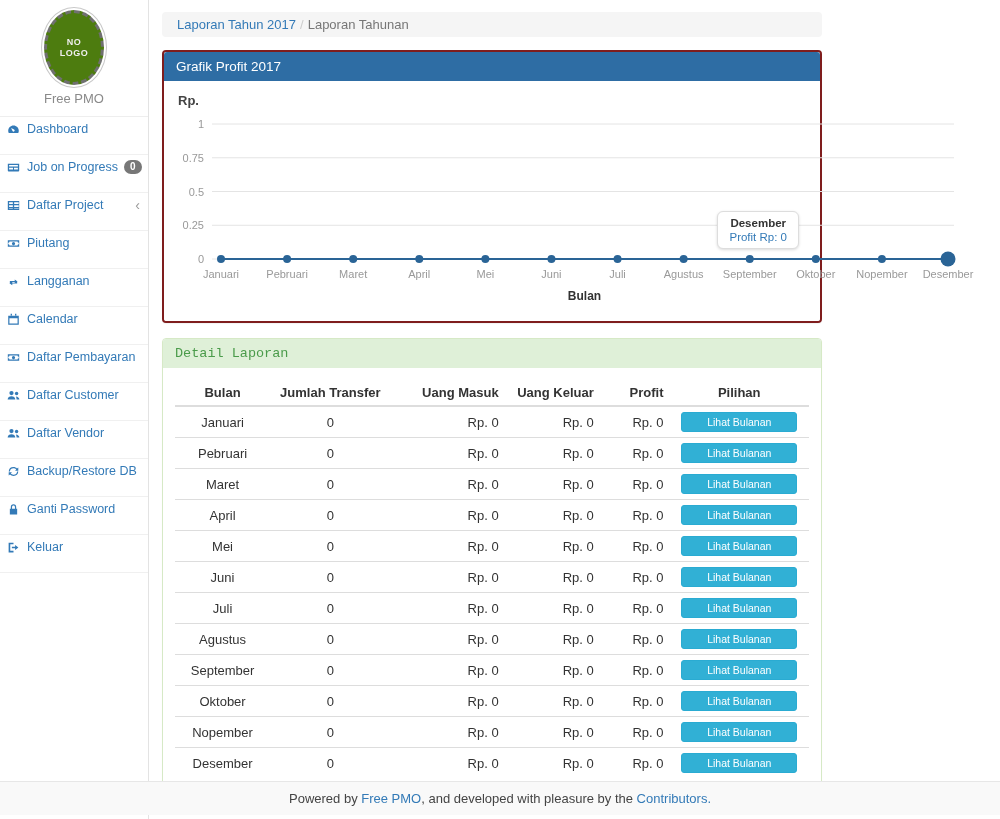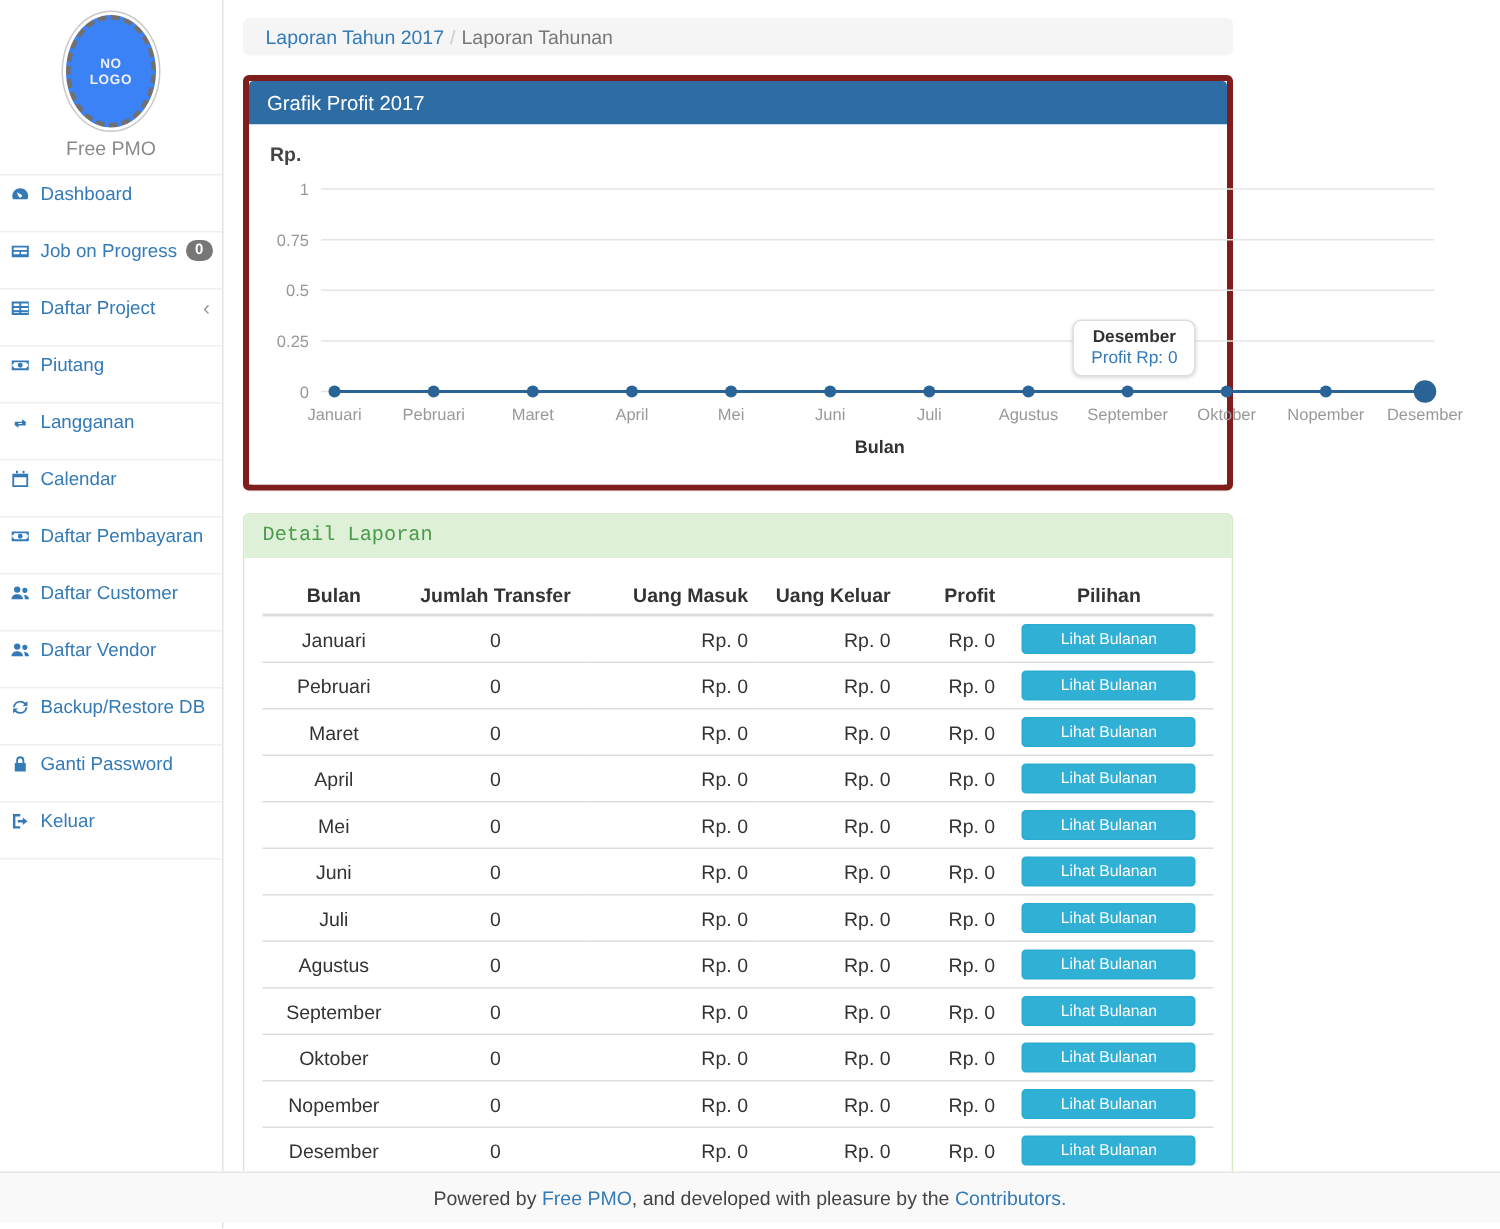--- a/index.html
+++ b/index.html
@@ -3,21 +3,21 @@
 <meta charset="utf-8">
 <style>
   * { margin:0; padding:0; box-sizing:border-box; }
   html,body { width:1000px; height:819px; }
   body { font-family:"Liberation Sans", sans-serif; background:#fff; color:#333; font-size:13px; }
   .page { position:relative; width:1000px; height:819px; overflow:hidden; }
 
   
   .sidebar { position:absolute; left:0; top:0; width:149px; height:819px; background:#fff; border-right:1px solid #e3e3e3; z-index:1; }
   .logo-box { text-align:center; padding:8px 0 10px; border-bottom:1px solid #eee; }
-  .logo-circle { width:60px; height:75px; margin:2px auto 6px; border-radius:50%; background:#3b82f6; border:3px dashed #707070; outline:1px solid #c9c9c9; outline-offset:2px; display:flex; align-items:center; justify-content:center; flex-direction:column; }
+  .logo-circle { width:60px; height:75px; margin:2px auto 6px; border-radius:50%; background:#4d7c0f; border:3px dashed #707070; outline:1px solid #c9c9c9; outline-offset:2px; display:flex; align-items:center; justify-content:center; flex-direction:column; }
   .logo-circle span { color:#efefef; font-size:9px; font-weight:bold; letter-spacing:.5px; line-height:11px; }
   .brand { color:#8a8a8a; font-size:13px; }
   .side-menu { display:flex; flex-direction:column; }
   .side-item { display:flex; align-items:center; gap:6px; padding:5px 8px 18px 7px; border-bottom:1px solid #f0f0f0; color:#337ab7; cursor:pointer; min-height:24px; }
   .side-icon { width:14px; height:13px; display:inline-flex; color:#337ab7; flex:0 0 14px; }
   .side-icon svg { width:13px; height:13px; fill:currentColor; }
   .side-label { font-size:12.5px; white-space:nowrap; }
   .side-badge { margin-left:auto; background:#777; color:#fff; border-radius:9px; font-size:10px; font-weight:bold; padding:2px 6px; line-height:10px; }
   .side-chevron { margin-left:auto; color:#9a9a9a; font-size:14px; line-height:10px; }
 
@@ -31,21 +31,21 @@
   .filterbar { background:#f5f5f5; border-radius:4px; padding:7px 15px; display:flex; align-items:center; gap:8px; margin-bottom:9px; }
   .filter-label { color:#337ab7; font-weight:bold; font-size:13.5px; margin-right:2px; }
   .year-select { background:#fff; border:1px solid #bbb; border-radius:3px; height:26px; width:64px; display:flex; align-items:center; justify-content:space-between; padding:0 6px 0 10px; font-size:13px; cursor:pointer; }
   .year-select .caret { font-size:8px; color:#555; }
   .btn { border-radius:3px; font-size:12px; padding:5px 11px; cursor:pointer; border:1px solid transparent; line-height:14px; }
   .btn-info { background:#31b0d5; border-color:#2aabd2; color:#fff; }
   .btn-default { background:#fbfbfb; border-color:#ccc; color:#333; }
 
   
   .panel { border-radius:4px; margin-bottom:15px; box-shadow:0 1px 1px rgba(0,0,0,.05); background:#fff; }
-  .panel-primary { border:4px solid #7f1d1d; }
+  .panel-primary { border:2px solid #7f1d1d; }
   .panel-primary .panel-heading { background:#2e6da4; color:#fff; }
   .panel-success { border:1px solid #d6e9c6; }
   .panel-success .panel-heading { background:#dff0d8; color:#4a9b4a;font-family:Liberation Mono, monospace; }
   .panel-heading { padding:7px 12px; font-size:13.5px; border-radius:3px 3px 0 0; }
   .panel-body { padding:10px 12px 8px; background:#fff; border-radius:0 0 3px 3px; }
 
   
   .y-unit { font-weight:bold; color:#444; font-size:13px; margin:2px 0 0 2px; }
   .chart-wrap { position:relative; }
   .chart-tooltip { position:absolute; right:9px; top:103px; background:#fff; border:1px solid #ddd; border-radius:6px; box-shadow:0 1px 3px rgba(0,0,0,.15); padding:5px 11px; text-align:center; }

